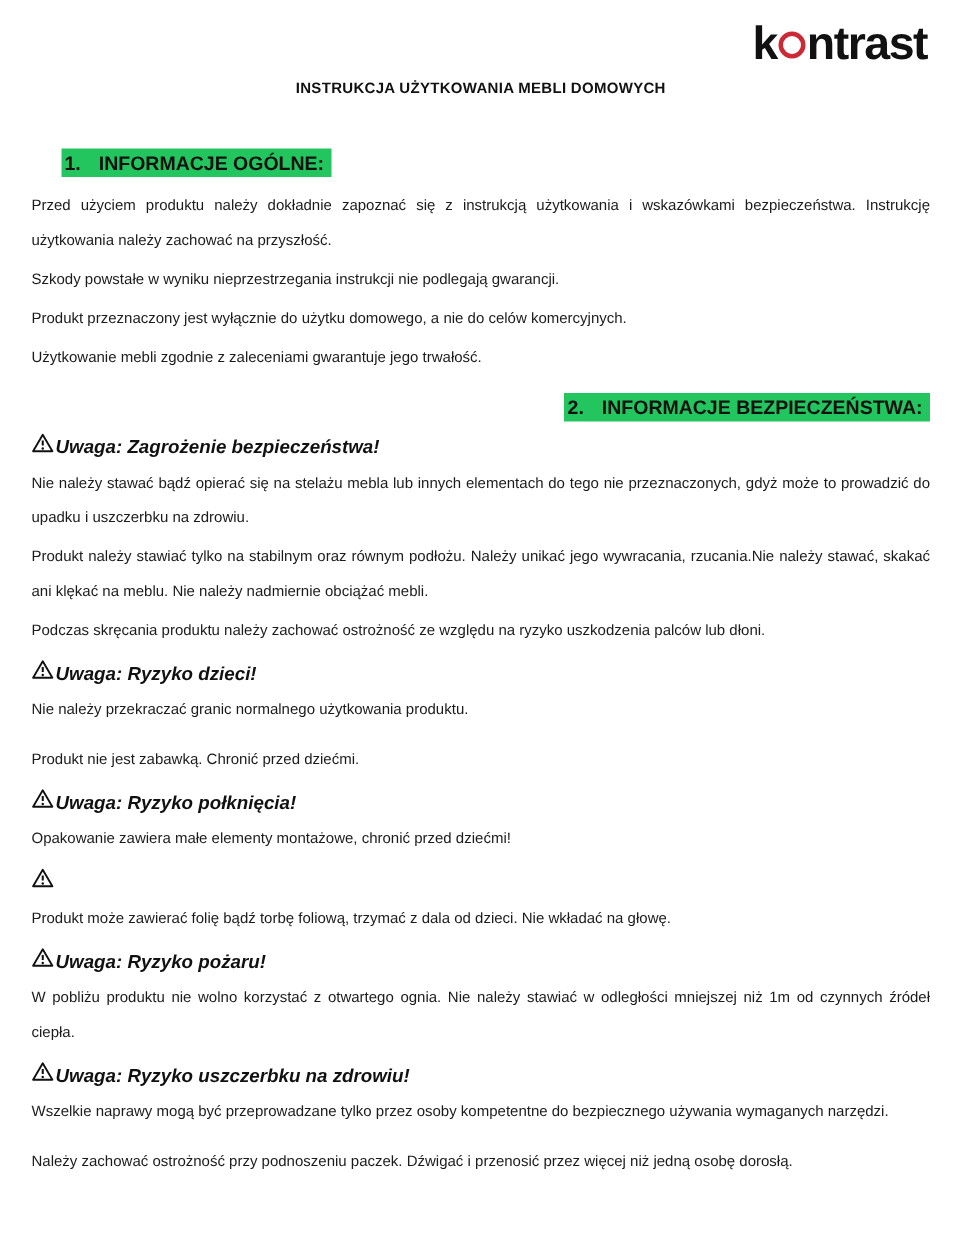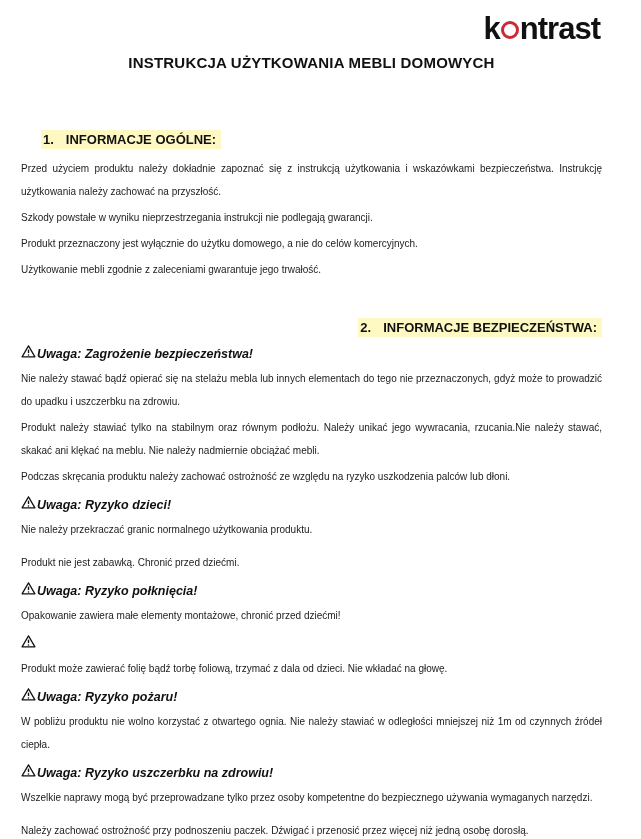--- a/index.html
+++ b/index.html
@@ -6,21 +6,21 @@
     margin: 0; padding: 0;
     width: 641px; height: 839px;
     background: #ffffff;
     overflow: hidden;
     font-family: "Liberation Sans", sans-serif;
     color: #1b1b1b;
   }
   .page {
     box-sizing: border-box;
     width: 641px; height: 839px;
-    padding: 12px 39px 0 21px;
+    padding: 12px 21px 0 21px;
     position: relative;
   }
   
   .logo {
     text-align: right;
     font-weight: bold;
     font-size: 31px;
     letter-spacing: -1px;
     line-height: 34px;
     height: 36px;
@@ -32,38 +32,37 @@
     display: inline-block;
     width: 12px; height: 12px;
     border: 3.5px solid #cc2936;
     border-radius: 50%;
     margin: 0 1px;
   }
   
   .doc-title {
     text-align: center;
     font-weight: bold;
-    font-size: 15px;
+    font-size: 10px;
     letter-spacing: 0.2px;
     margin-top: 6px;
     color: #111111;
   }
   
   .sec-heading {
     margin: 34px 0 8px 20px;
     font-weight: bold;
     font-size: 13px;
     color: #111111;
   }
   .sec-heading.second { margin-top: 12px; text-align: right; }
   .hl {
-    background: #fef9c3;
+    background: #22c55e;
     display: inline-block;
     padding: 2px 5px 2px 2px;
-    margin-top: 25px;
   }
   .sec-num { display: inline-block; padding-right: 12px; }
   
   .para {
     margin: 0 0 3px 0;
     font-size: 10px;
     line-height: 23px;
     text-align: justify;
   }
   .para.gap-after { margin-bottom: 10px; }

